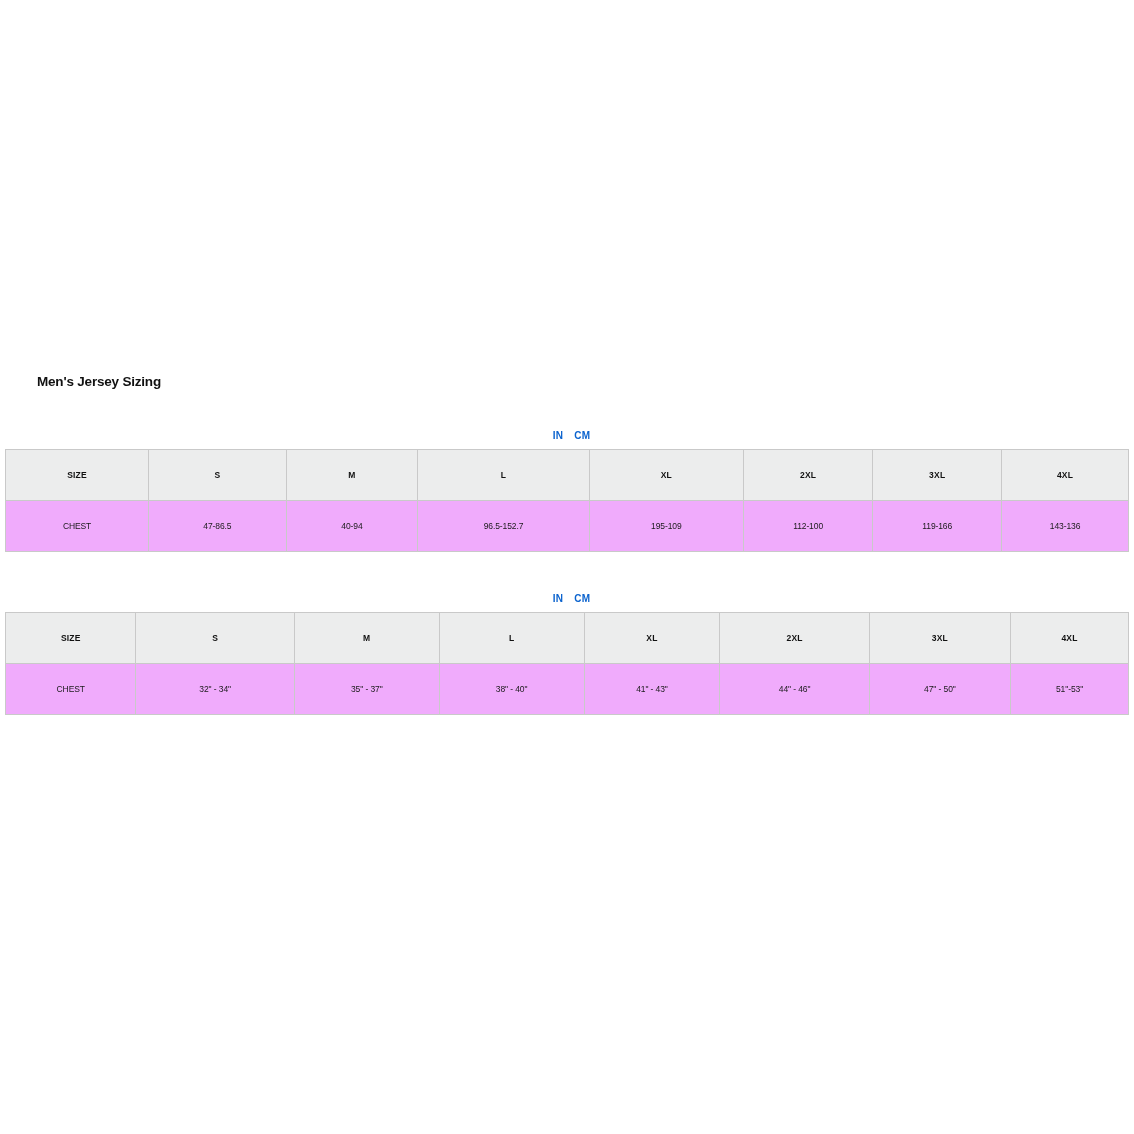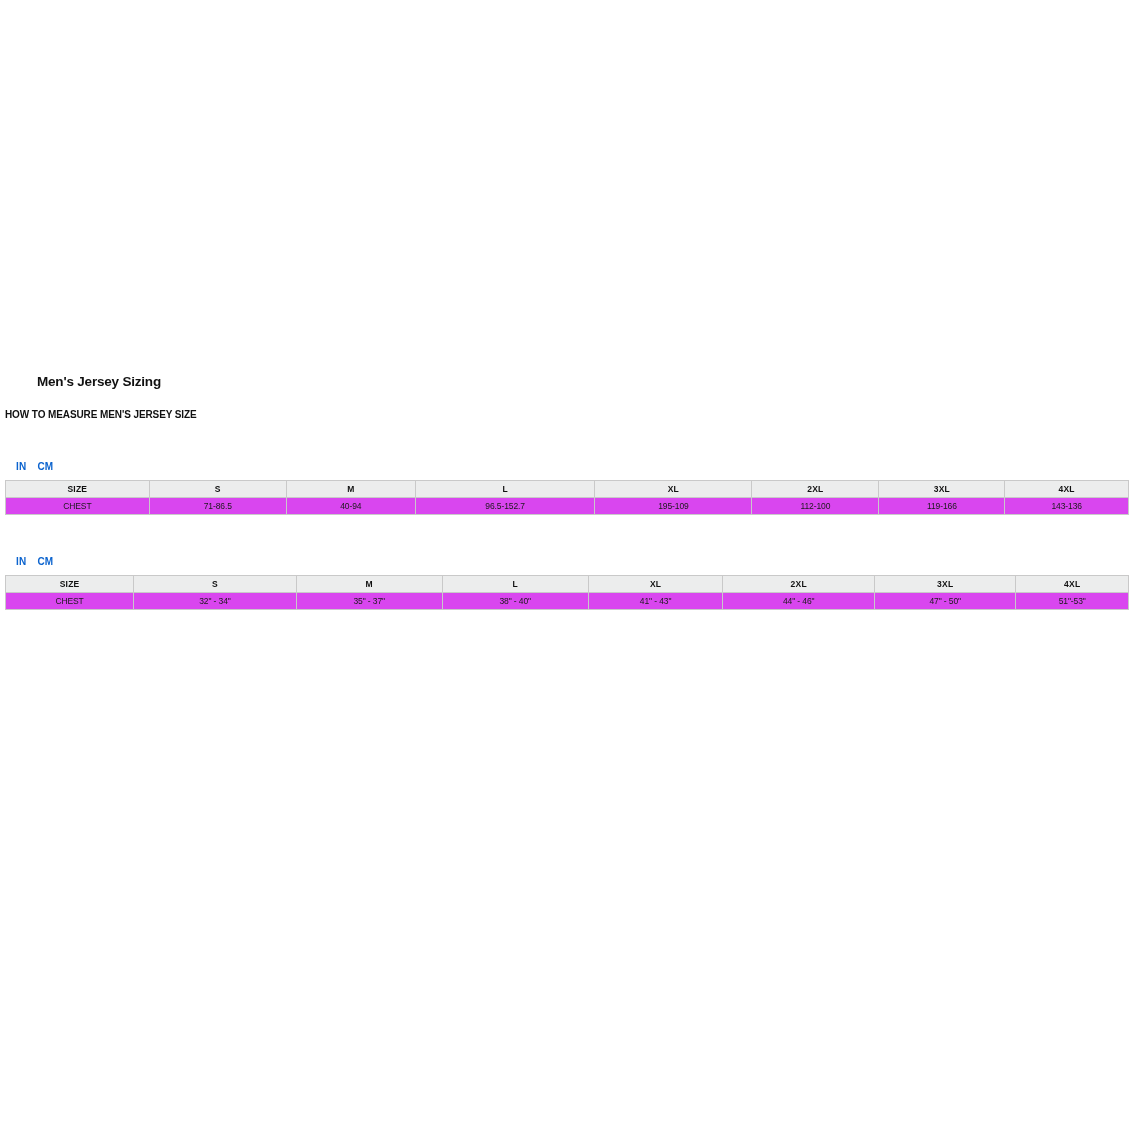--- a/index.html
+++ b/index.html
@@ -44,21 +44,21 @@
     margin: 0 0 15px 0;
   }
   .intro {
     font-size: 10.5px;
     letter-spacing: -0.2px;
     color: #1a1a1a;
     margin: 0;
     line-height: 1.3;
   }
   .unit-toggle {
-    text-align: left;
+    text-align: center;
     font-size: 10px;
     font-weight: bold;
     letter-spacing: 0.2px;
     color: #0b63ce;
     padding-right: 2px;
     margin-top: 41px;
   }
   .unit-toggle span {
     margin-left: 11px;
     cursor: pointer;
@@ -69,50 +69,49 @@
   table.size-table {
     width: 100%;
     border-collapse: collapse;
     table-layout: fixed;
     font-size: 8.5px;
   }
   table.size-table th,
   table.size-table td {
     border: 1px solid #c9c9c9;
     text-align: center;
-    padding: 0;
+    padding: 17px;
     height: 16px;
     line-height: 16px;
     font-weight: normal;
   }
   table.size-table thead th {
     background: #eceded;
     font-weight: bold;
     font-size: 8.5px;
     letter-spacing: 0.2px;
     color: #111111;
   }
   table.size-table tbody td {
-    background: #d946ef;
+    background: #f0abfc;
     color: #1a1a1a;
     font-size: 8.5px;
     letter-spacing: -0.1px;
   }
   .block-cm { margin-top: 22px; }
   .block-in { margin-top: 34px; }
   .toggle-row { margin-bottom: 8px; }
 </style>
 </head>
 <body>
 
 <div class="page">
   <div class="content">
 
     <h1 class="title">Men's Jersey Sizing</h1>
-    <h2 class="subtitle">HOW TO MEASURE MEN'S JERSEY SIZE</h2>
 
     <div class="block-cm">
       <div class="unit-toggle toggle-row">
         <span>IN</span><span class="active">CM</span>
       </div>
       <table class="size-table">
         <thead>
           <tr>
             <th style="width:12.8%">SIZE</th>
             <th style="width:12.2%">S</th>
@@ -120,21 +119,21 @@
             <th style="width:16.0%">L</th>
             <th style="width:14.0%">XL</th>
             <th style="width:11.3%">2XL</th>
             <th style="width:11.2%">3XL</th>
             <th style="width:11.0%">4XL</th>
           </tr>
         </thead>
         <tbody>
           <tr>
             <td>CHEST</td>
-            <td>71-86.5</td>
+            <td>47-86.5</td>
             <td>40-94</td>
             <td>96.5-152.7</td>
             <td>195-109</td>
             <td>112-100</td>
             <td>119-166</td>
             <td>143-136</td>
           </tr>
         </tbody>
       </table>
     </div>

